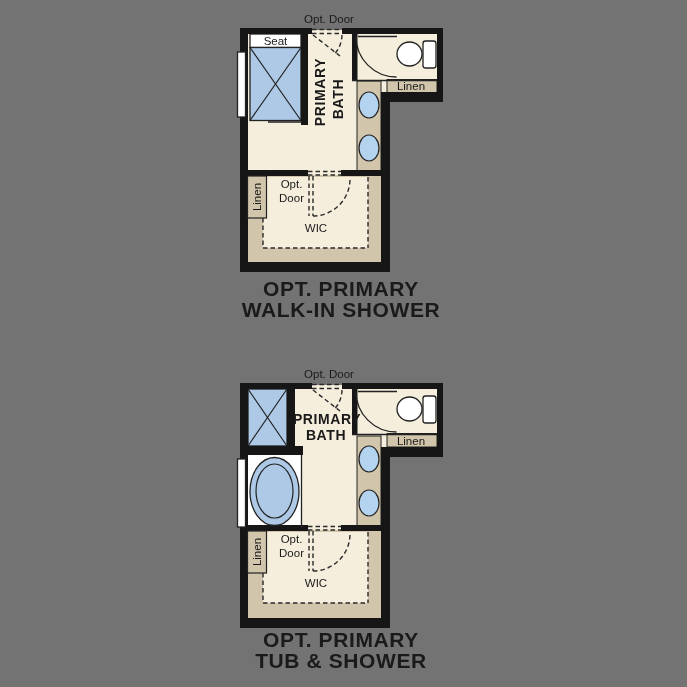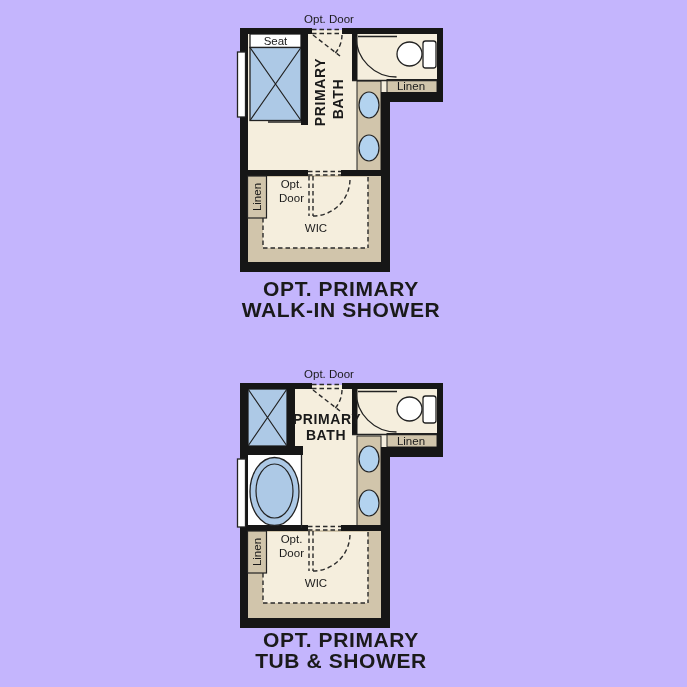--- a/index.html
+++ b/index.html
@@ -1,16 +1,16 @@
 <!DOCTYPE html>
 <html><head>
 <meta charset="utf-8">
 <style>
   html,body{margin:0;padding:0;background:#ffffff;}
-  .stage{position:relative;width:687px;height:687px;background:#c4b5fd;overflow:hidden;}
+  .stage{position:relative;width:687px;height:687px;background:#737373;overflow:hidden;}
   svg text{font-family:"Liberation Sans","DejaVu Sans",sans-serif;fill:#1a1a1a;}
   .lbl{font-size:11.5px;}
   .lbl-b{font-size:14px;font-weight:bold;letter-spacing:0.6px;}
   .cap{font-size:21px;font-weight:bold;letter-spacing:0.6px;}
 </style>
 </head>
 <body>
 
 <div class="stage">
 <svg width="687" height="687" viewBox="0 0 687 687">

